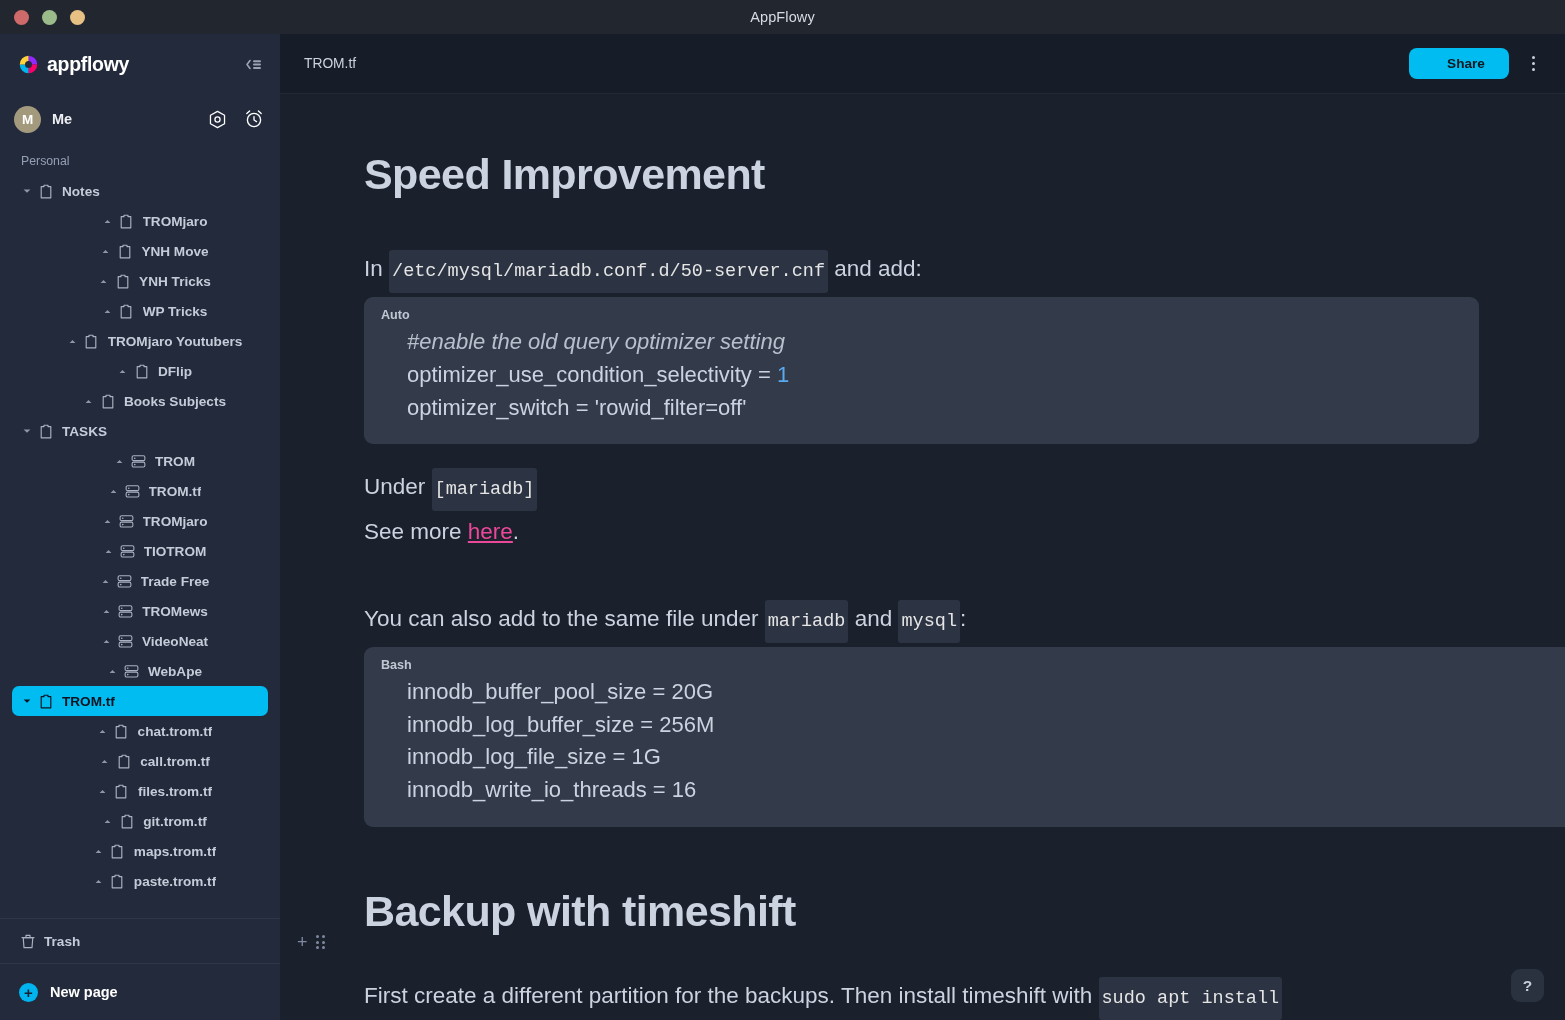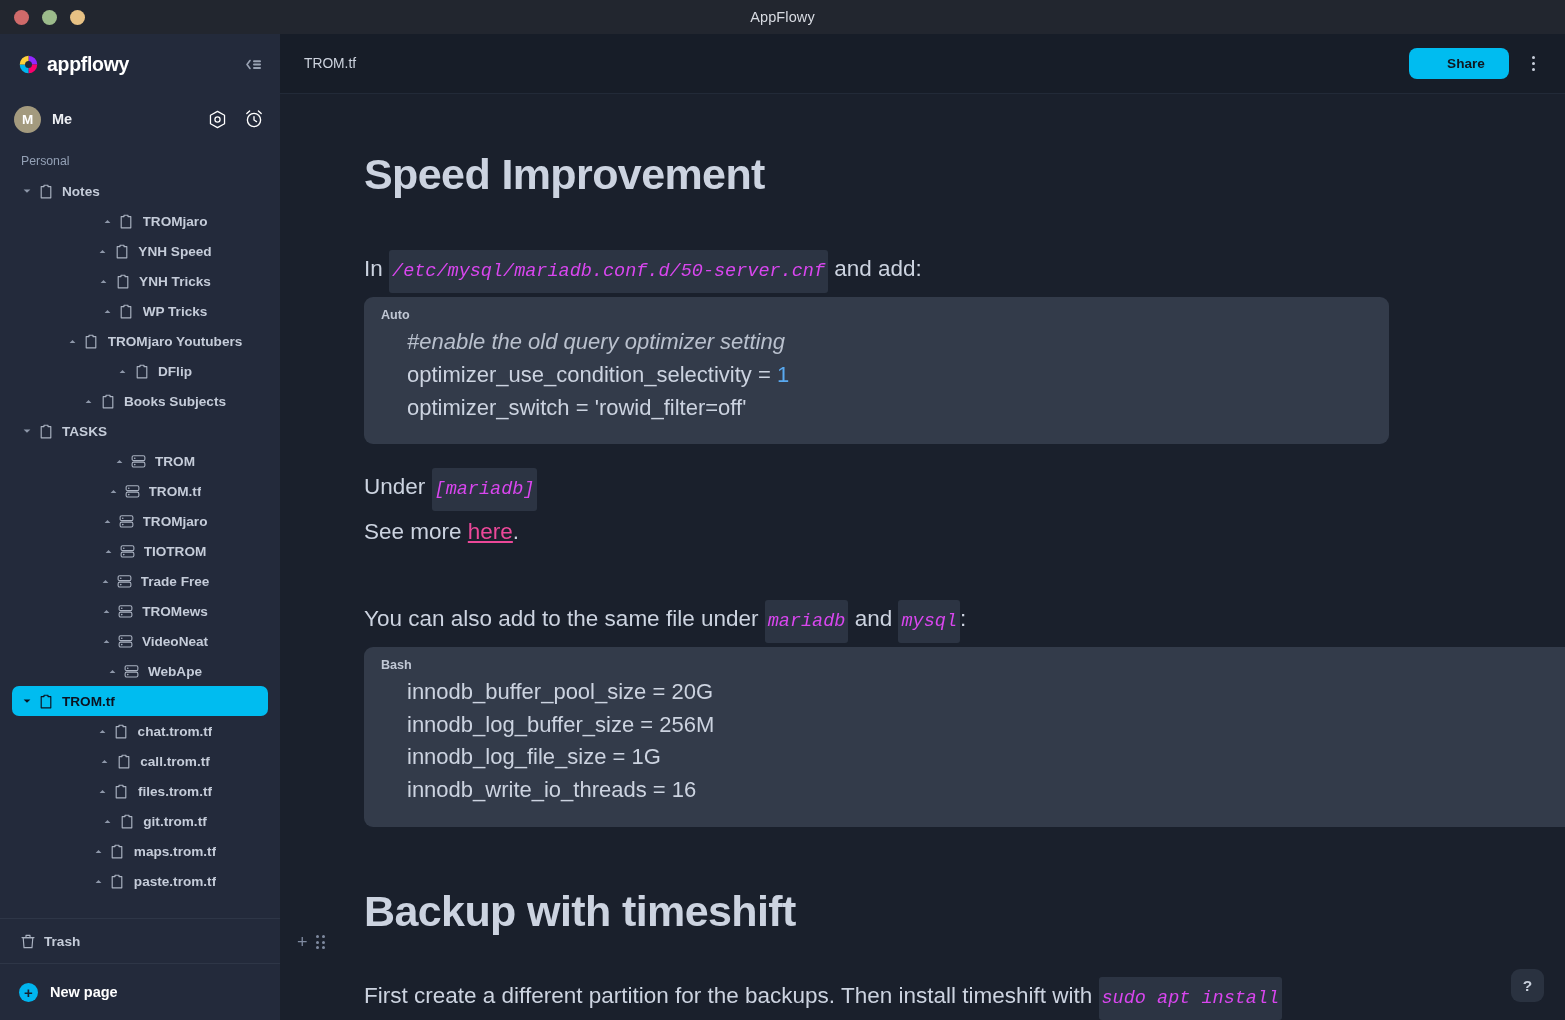--- a/index.html
+++ b/index.html
@@ -142,21 +142,21 @@
 
   h1.doc-h1 {
     font-size: 43px; font-weight: 700; color: #ccd3e0;
     letter-spacing: -.6px; line-height: 1.12;
   }
   p.para {
     font-size: 22.5px; color: #ccd3e0; line-height: 1.35; font-weight: 400;
   }
   .icode {
     font-family: "Liberation Mono", "DejaVu Sans Mono", monospace;
-    font-style: italic; color: #d946ef;
+    color: #e5e5e5;
     background: #2c3443; border-radius: 3px;
     font-size: 18.5px; padding: 11px 3px;
   }
   a.dlink { color: #ec4899; }
 
   .codeblock {
     background: #333b4a; border-radius: 9px;
     padding: 11px 0 20px 0; position: relative;
   }
   .code-lang {
@@ -278,21 +278,21 @@
           <span class="twist">
             <svg width="7" height="5" viewBox="0 0 7 5">
               <path d="M0.6 4 L3.5 1 L6.4 4 Z" fill="currentColor"></path>
             </svg>
           </span>
           <span class="docicon">
             <svg width="14" height="15" viewBox="0 0 14 15">
               <path d="M2.2 2.6 L5 2.6 L5 1.2 L9 1.2 L9 2.6 L11.8 2.6 L11.8 13.8 L2.2 13.8 Z" fill="none" stroke="currentColor" stroke-width="1.15" stroke-linejoin="round"></path>
             </svg>
           </span>
-          <span class="rlabel">YNH Speed</span>
+          <span class="rlabel">YNH Move</span>
         </div>
         <div class="row lvl1">
           <span class="twist">
             <svg width="7" height="5" viewBox="0 0 7 5">
               <path d="M0.6 4 L3.5 1 L6.4 4 Z" fill="currentColor"></path>
             </svg>
           </span>
           <span class="docicon">
             <svg width="14" height="15" viewBox="0 0 14 15">
               <path d="M2.2 2.6 L5 2.6 L5 1.2 L9 1.2 L9 2.6 L11.8 2.6 L11.8 13.8 L2.2 13.8 Z" fill="none" stroke="currentColor" stroke-width="1.15" stroke-linejoin="round"></path>
@@ -621,21 +621,21 @@
 
     <div id="doc">
       <div id="doc-inner">
 
         <h1 class="doc-h1" style="margin-bottom:56px;">Speed Improvement</h1>
 
         <p class="para" style="margin-bottom:12px;">
           <span>In </span><span class="icode">/etc/mysql/mariadb.conf.d/50-server.cnf</span><span> and add:</span>
         </p>
 
-        <div class="codeblock" style="width:1025px;margin-bottom:28px;">
+        <div class="codeblock" style="width:1115px;margin-bottom:28px;">
           <div class="code-lang">Auto</div>
           <div class="code-line"><span class="cmt">#enable the old query optimizer setting</span></div>
           <div class="code-line"><span>optimizer_use_condition_selectivity = </span><span class="num">1</span></div>
           <div class="code-line"><span>optimizer_switch = 'rowid_filter=off'</span></div>
         </div>
 
         <p class="para" style="margin-bottom:14px;">
           <span>Under </span><span class="icode">[mariadb]</span>
         </p>
 

